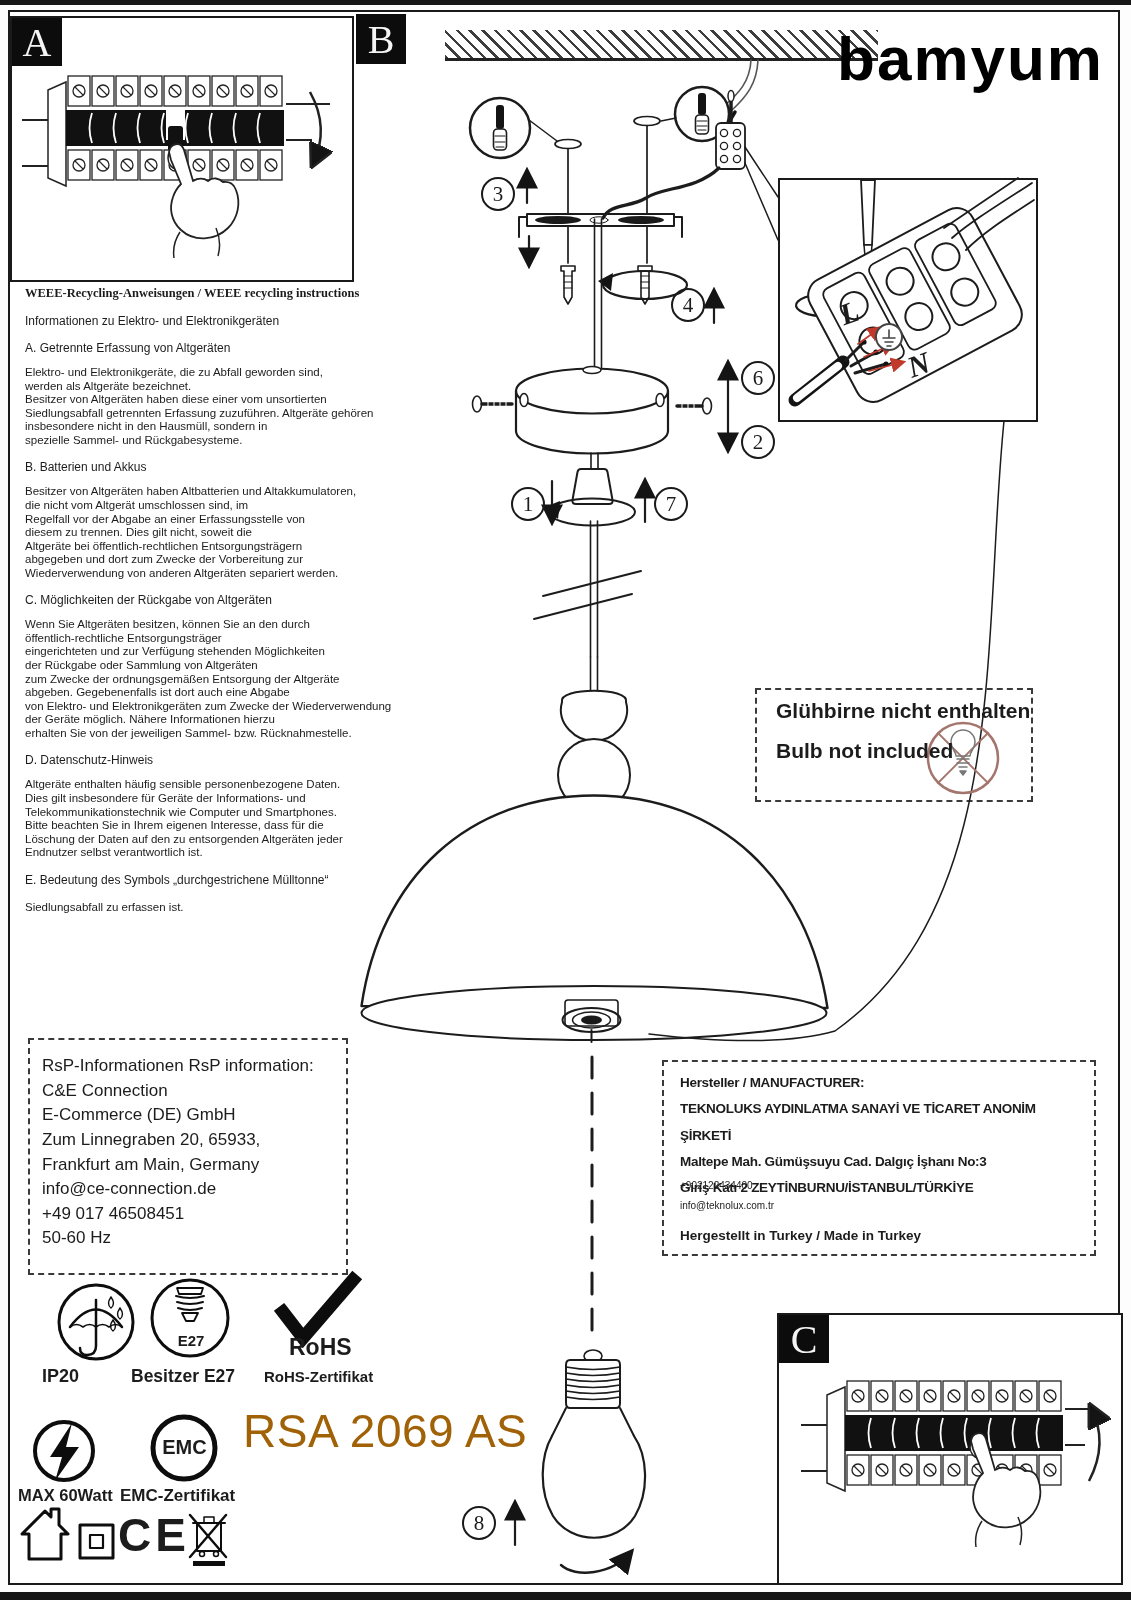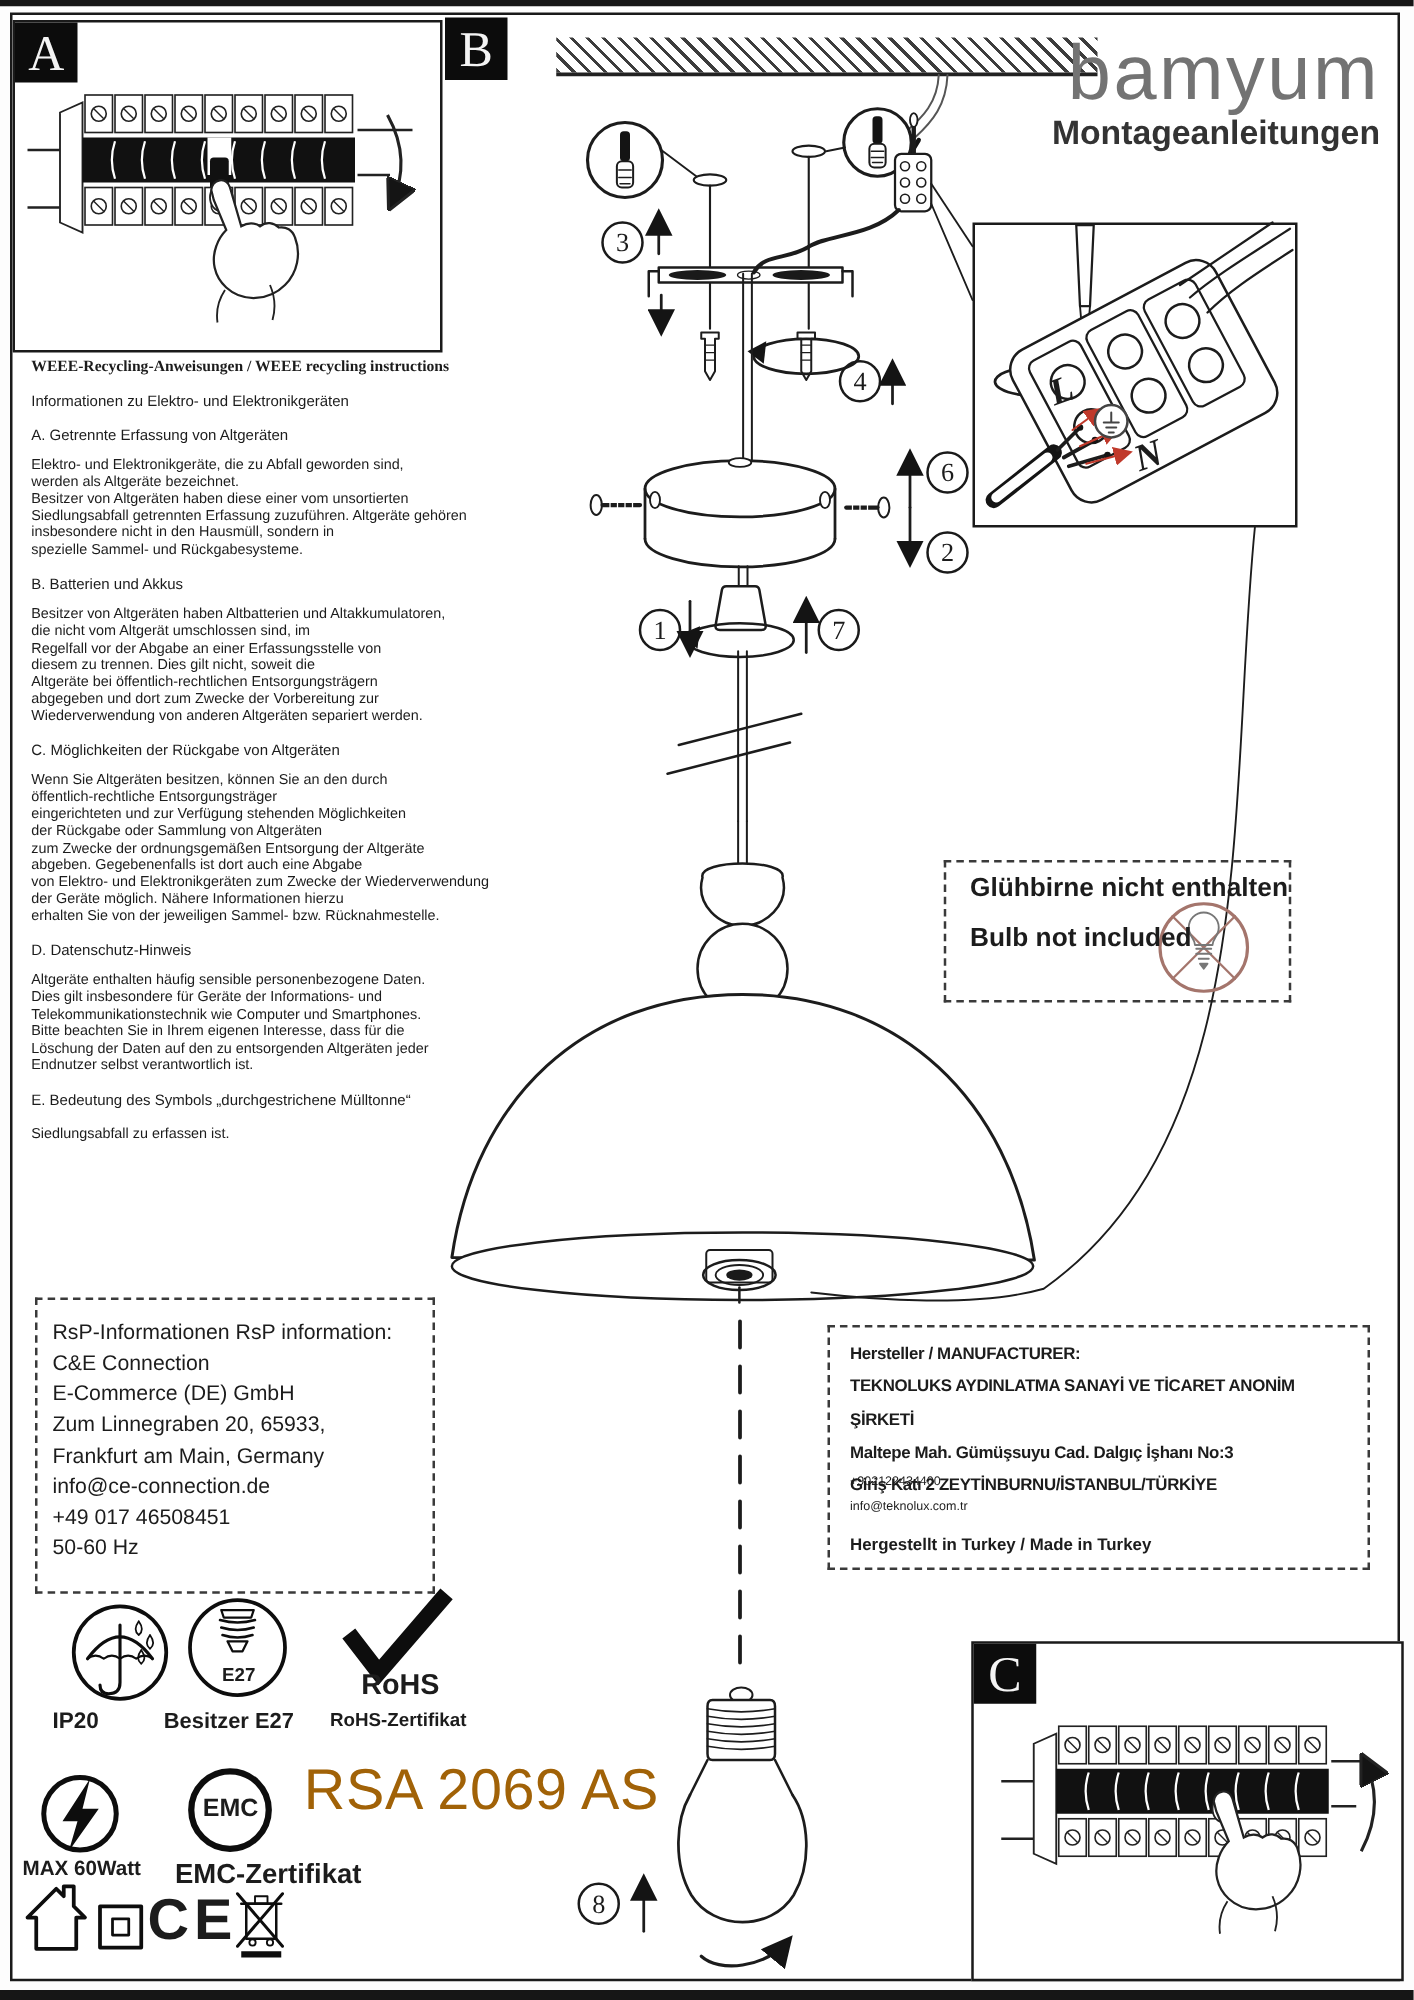--- a/index.html
+++ b/index.html
@@ -14,21 +14,21 @@
   .panel-box{border:2px solid #1a1a1a;background:#fff;z-index:2;}
   .plabel{
     width:50px;height:48px;background:#0c0c0c;color:#f4f4f4;display:flex;align-items:center;justify-content:center;
     font-family:"Liberation Serif",serif;font-size:40px;z-index:7;
   }
   .hatch{
     background:repeating-linear-gradient(45deg,#3d3d3d 0 2.5px,transparent 2.5px 9px);
     border-bottom:3px solid #222;z-index:2;
   }
   .brand-block{left:620px;top:26px;width:484px;text-align:right;z-index:6;}
-  .brand-word{font-size:62px;font-weight:400;color:#737373;letter-spacing:2px;line-height:1.05;}
+  .brand-word{font-size:62px;font-weight:700;color:#000000;letter-spacing:2px;line-height:1.05;}
   .brand-sub{font-size:27px;font-weight:700;color:#333;line-height:1.18;}
   .weee-col{left:25px;top:286px;width:428px;z-index:6;}
   .wt{font-size:12.5px;font-weight:700;margin:0 0 13px 0;font-family:Liberation Serif, serif;}
   .wh{font-size:12px;font-weight:400;margin:13px 0 11px 0;}
   .wb{font-size:11.5px;line-height:1.18;margin:0 0 10px 0;}
   .dashed-box{border:2px dashed #3a3a3a;background:#fff;z-index:3;}
   .bulb-line{font-size:21px;font-weight:700;z-index:6;}
   .rsp-text{left:42px;top:1054px;width:292px;font-size:17px;line-height:1.45;z-index:6;}
   .rsp-freq{left:42px;top:1228px;font-size:17px;z-index:6;}
   .mfr-main{left:680px;top:1070px;width:404px;font-size:13.5px;font-weight:700;line-height:1.95;letter-spacing:-0.3px;z-index:6;}
@@ -52,21 +52,20 @@
 <div class="abs page-border"></div>
 
 <div class="abs panel-box" style="left:10px;top:16px;width:340px;height:262px"></div>
 <div class="abs plabel" style="left:12px;top:18px">A</div>
 
 <div class="abs plabel" style="left:356px;top:14px;height:50px">B</div>
 <div class="abs hatch" style="left:445px;top:30px;width:433px;height:28px"></div>
 
 <div class="abs brand-block">
   <div class="brand-word">bamyum</div>
-  <div class="brand-sub">Montageanleitungen</div>
 </div>
 
 <div class="abs" style="left:778px;top:178px;width:256px;height:240px;border:2px solid #1a1a1a;background:#fff;z-index:2"></div>
 <span class="abs termlabel" style="left:840px;top:296px;transform:rotate(-20deg)">L</span>
 <span class="abs termlabel" style="left:908px;top:348px;transform:rotate(-20deg)">N</span>
 
 <div class="abs weee-col">
   <div class="wt">WEEE-Recycling-Anweisungen / WEEE recycling instructions</div>
   <div class="wh">Informationen zu Elektro- und Elektronikgeräten</div>
   <div class="wh">A. Getrennte Erfassung von Altgeräten</div>
@@ -136,21 +135,21 @@
 <span class="abs step" style="left:654px;top:487px">7</span>
 <span class="abs step" style="left:462px;top:1506px">8</span>
 
 <div class="abs clabel" style="left:42px;top:1366px;font-size:18px">IP20</div>
 <div class="abs clabel" style="left:168px;top:1332px;width:46px;text-align:center;font-size:15px">E27</div>
 <div class="abs clabel" style="left:131px;top:1366px;font-size:17.5px">Besitzer E27</div>
 <div class="abs clabel" style="left:289px;top:1334px;font-size:23px">RoHS</div>
 <div class="abs clabel" style="left:264px;top:1368px;font-size:15px">RoHS-Zertifikat</div>
 <div class="abs clabel" style="left:18px;top:1486px;font-size:16.5px">MAX 60Watt</div>
 <div class="abs clabel" style="left:158px;top:1436px;width:53px;text-align:center;font-size:20px">EMC</div>
-<div class="abs clabel" style="left:140px;top:1486px;font-size:22px">EMC-Zertifikat</div>
+<div class="abs clabel" style="left:120px;top:1486px;font-size:17px">EMC-Zertifikat</div>
 <div class="abs" style="left:118px;top:1508px;font-size:46px;font-weight:700;letter-spacing:4px;z-index:6">CE</div>
 <div class="abs model">RSA 2069 AS</div>
 
 <div class="abs panel-box" style="left:777px;top:1313px;width:342px;height:268px"></div>
 <div class="abs plabel" style="left:779px;top:1315px">C</div>
 
 <svg class="art" width="1131" height="1600" viewBox="0 0 1131 1600">
   <defs>
     <marker id="ah" markerWidth="10" markerHeight="10" refX="8" refY="5" orient="auto">
         <path d="M0,0L10,5L0,10Z" fill="#141414"></path>

